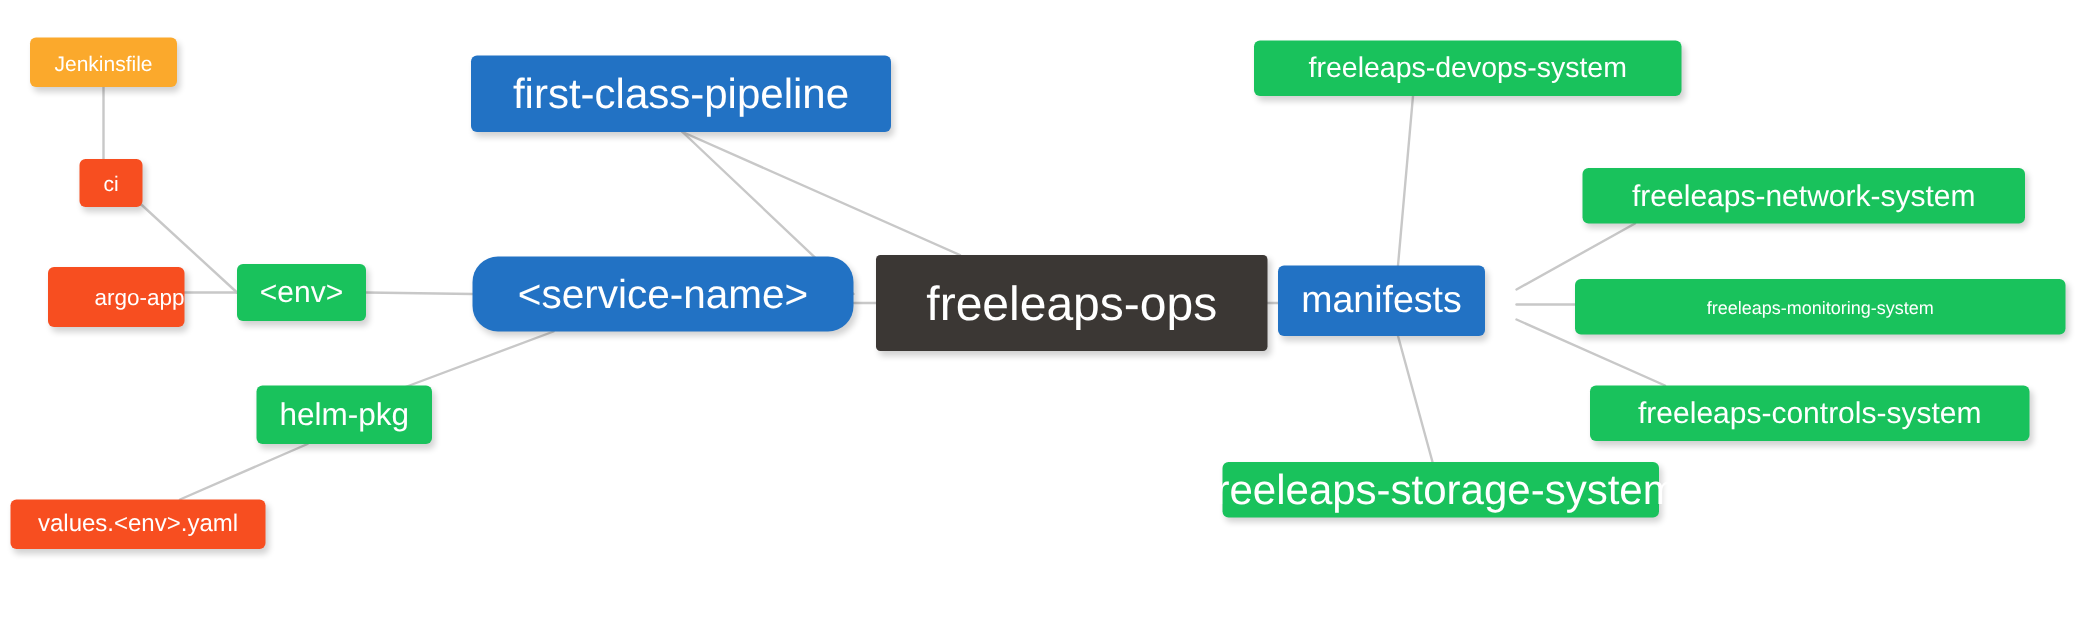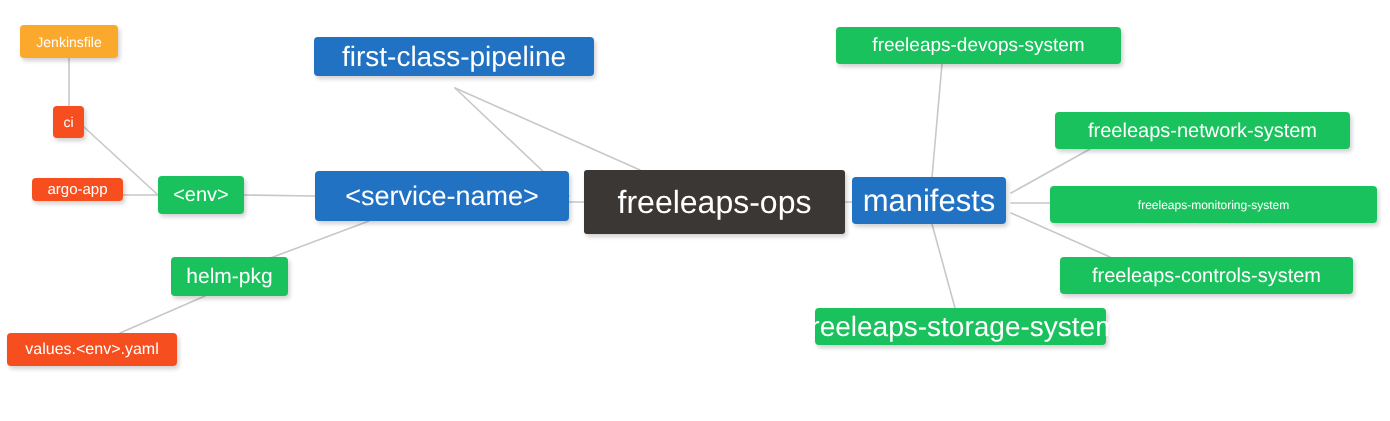--- a/index.html
+++ b/index.html
@@ -60,45 +60,45 @@
       <line x1="932" y1="177" x2="942" y2="64" stroke="#c8c8c8" stroke-width="1.6" stroke-linecap="round"></line>
       <line x1="1011" y1="193" x2="1090" y2="149" stroke="#c8c8c8" stroke-width="1.6" stroke-linecap="round"></line>
       <line x1="1011" y1="203" x2="1050" y2="203" stroke="#c8c8c8" stroke-width="1.6" stroke-linecap="round"></line>
       <line x1="1011" y1="213" x2="1110" y2="257" stroke="#c8c8c8" stroke-width="1.6" stroke-linecap="round"></line>
       <line x1="932" y1="224" x2="955" y2="308" stroke="#c8c8c8" stroke-width="1.6" stroke-linecap="round"></line>
     </svg>
   <div id="node-layer">
       <div class="node" style="left: 20px; top: 25px; width: 98px; height: 33px; background: rgb(251, 169, 44); font-size: 14px;">
         <span>Jenkinsfile</span>
       </div>
-      <div class="node" style="left: 53px; top: 106px; width: 31px; height: 32px; background: rgb(247, 78, 32); font-size: 14px;">
+      <div class="node" style="left: 53px; top: 106px; width: 42px; height: 32px; background: rgb(247, 78, 32); font-size: 14px;">
         <span>ci</span>
       </div>
-      <div class="node" style="left: 32px; top: 178px; width: 91px; height: 23px; background: rgb(247, 78, 32); font-size: 15px;">
+      <div class="node" style="left: 32px; top: 178px; width: 91px; height: 40px; background: rgb(247, 78, 32); font-size: 15px; justify-content: flex-end;">
         <span>argo-app</span>
       </div>
       <div class="node" style="left: 158px; top: 176px; width: 86px; height: 38px; background: rgb(25, 194, 92); font-size: 20px;">
         <span>&lt;env&gt;</span>
       </div>
-      <div class="node" style="left: 315px; top: 171px; width: 254px; height: 50px; background: rgb(34, 114, 196); font-size: 27px;">
+      <div class="node" style="left: 315px; top: 171px; width: 254px; height: 50px; background: rgb(34, 114, 196); font-size: 27px; border-radius: 17px;">
         <span>&lt;service-name&gt;</span>
       </div>
-      <div class="node" style="left: 314px; top: 37px; width: 280px; height: 39px; background: rgb(34, 114, 196); font-size: 28px;">
+      <div class="node" style="left: 314px; top: 37px; width: 280px; height: 51px; background: rgb(34, 114, 196); font-size: 28px;">
         <span>first-class-pipeline</span>
       </div>
       <div class="node" style="left: 148px; top: 257px; width: 117px; height: 39px; background: rgb(25, 194, 92); font-size: 21px; margin-left: 23px;">
         <span>helm-pkg</span>
       </div>
       <div class="node" style="left: 7px; top: 333px; width: 170px; height: 33px; background: rgb(247, 78, 32); font-size: 16px;">
         <span>values.&lt;env&gt;.yaml</span>
       </div>
       <div class="node node-root" style="left: 584px; top: 170px; width: 261px; height: 64px; background: rgb(59, 55, 52); font-size: 32px;">
         <span>freeleaps-ops</span>
       </div>
-      <div class="node" style="left: 852px; top: 177px; width: 154px; height: 47px; background: rgb(34, 114, 196); font-size: 31px;">
+      <div class="node" style="left: 852px; top: 177px; width: 138px; height: 47px; background: rgb(34, 114, 196); font-size: 25px;">
         <span>manifests</span>
       </div>
       <div class="node" style="left: 800px; top: 27px; width: 285px; height: 37px; background: rgb(25, 194, 92); font-size: 19px; margin-left: 36px;">
         <span>freeleaps-devops-system</span>
       </div>
       <div class="node" style="left: 1055px; top: 112px; width: 295px; height: 37px; background: rgb(25, 194, 92); font-size: 20px;">
         <span>freeleaps-network-system</span>
       </div>
       <div class="node" style="left: 1050px; top: 186px; width: 327px; height: 37px; background: rgb(25, 194, 92); font-size: 12px;">
         <span>freeleaps-monitoring-system</span>

